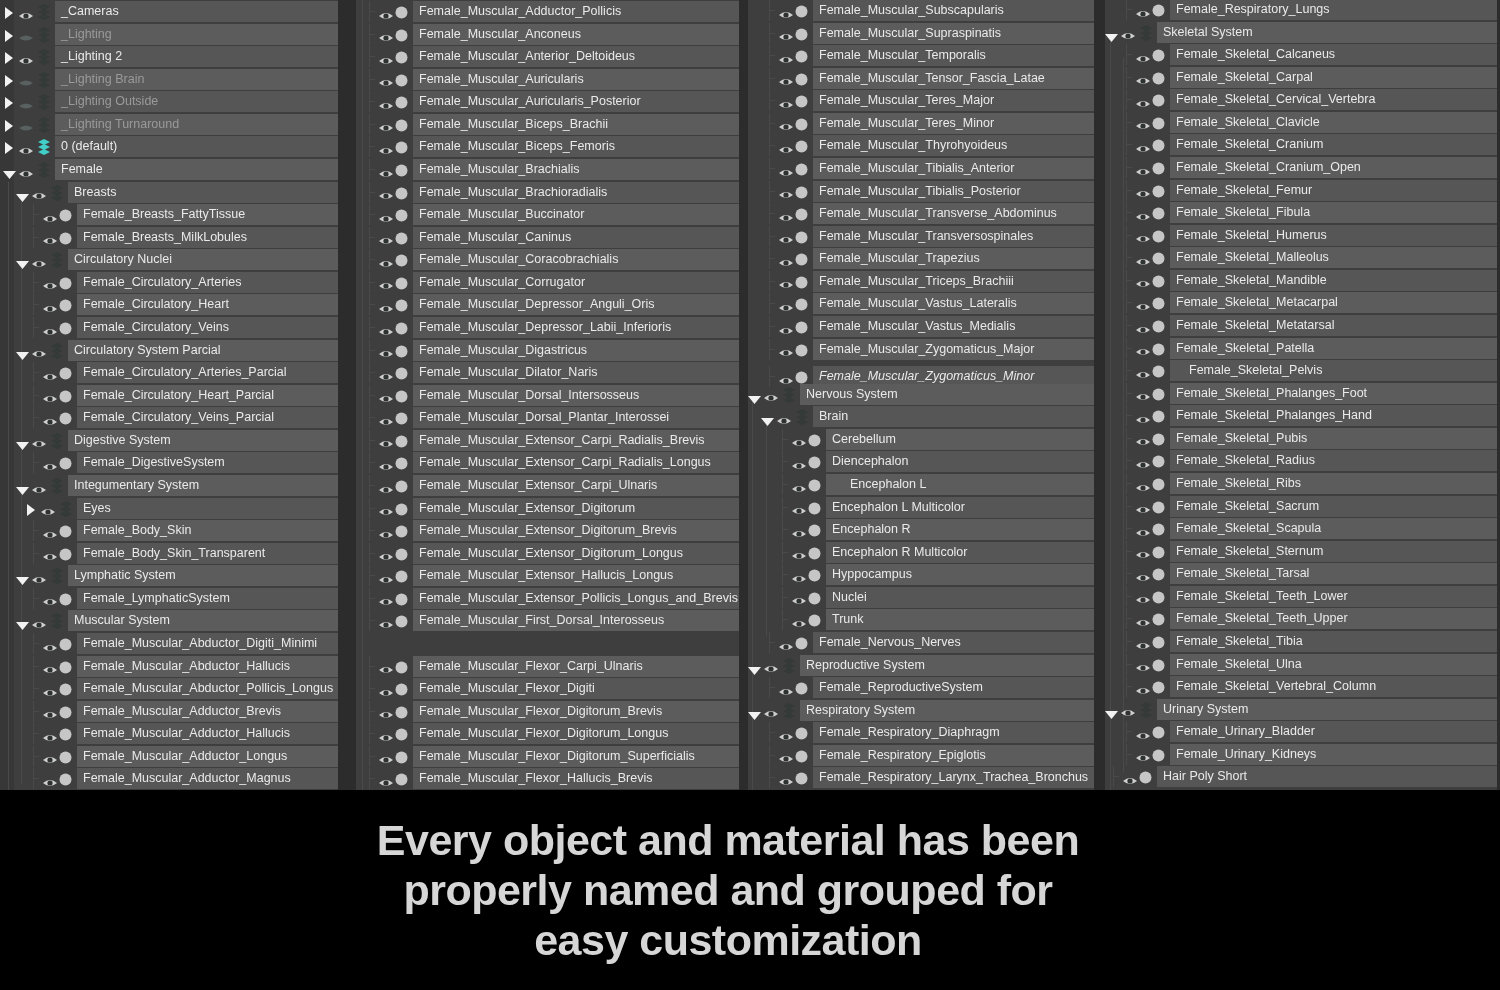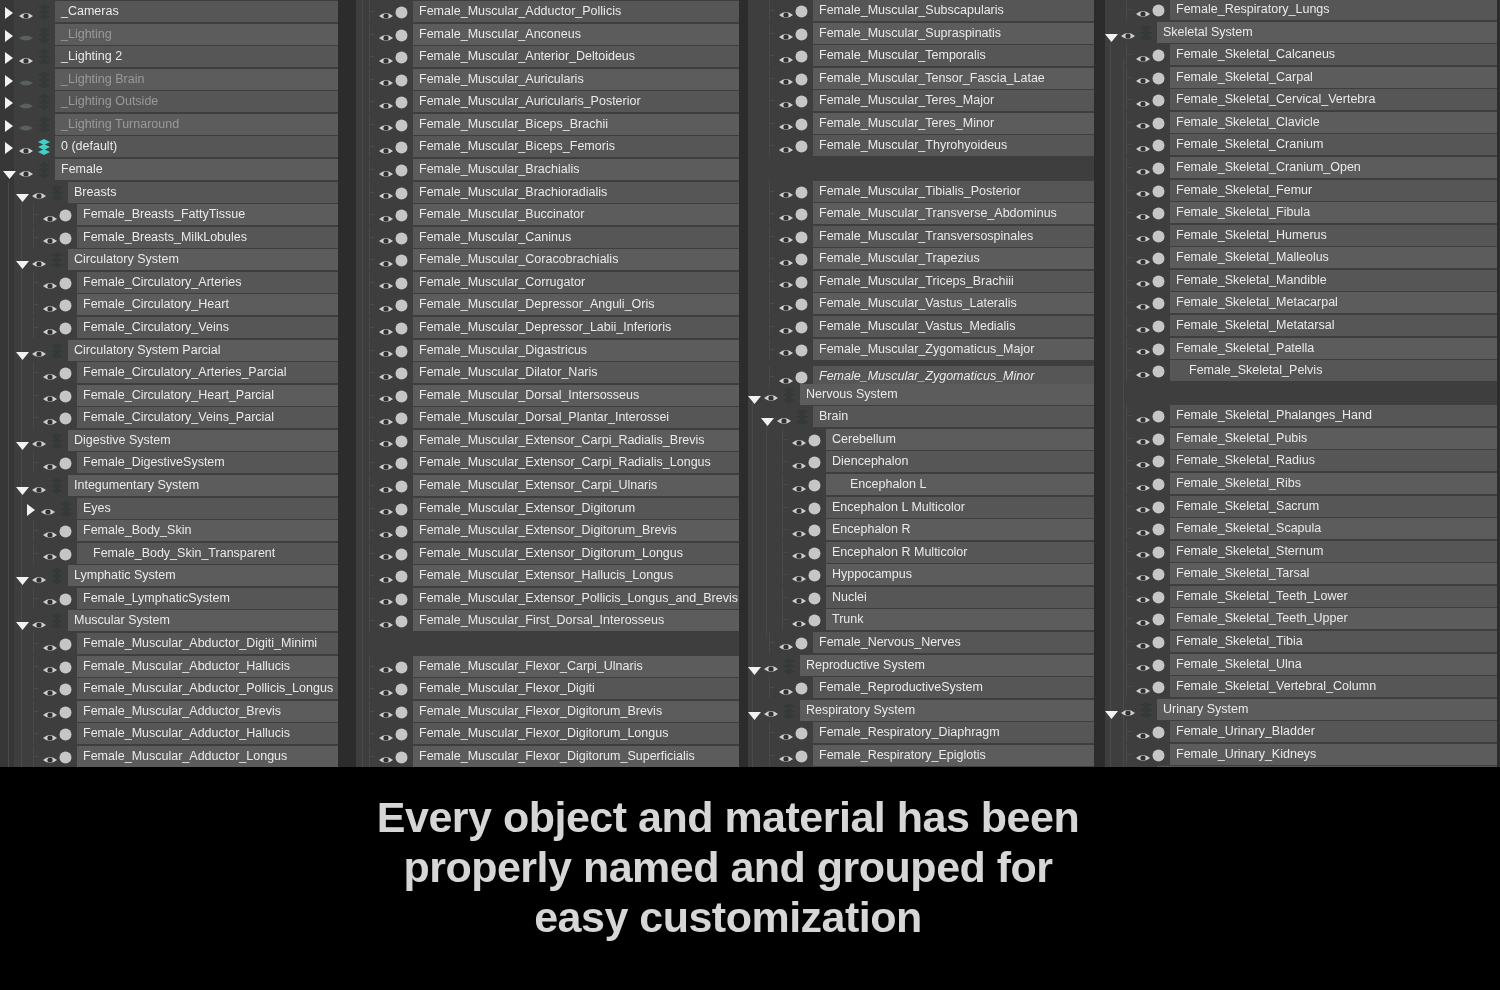--- a/index.html
+++ b/index.html
@@ -10,21 +10,21 @@
   .gutter{position:absolute;top:0;height:790px;background:#2c2c2c;}
   .col{position:absolute;top:0;height:790px;}
   .row{position:absolute;left:0;width:100%;height:21px;}
   .bar{position:absolute;top:0;height:21px;background:#565656;}
   .row.alt .bar{background:#5c5c5c;}
   .lbl{position:absolute;top:0;height:21px;line-height:21px;padding-left:6px;
        font-size:12.5px;color:#eaeaea;white-space:nowrap;}
   .row.dim .lbl{color:#9a9a9a;}
   .ic{position:absolute;display:block;}
   .guide{position:absolute;background:#4a4a4a;}
-  #banner{position:absolute;left:0;top:767px;width:1500px;height:200px;background:#000;
+  #banner{position:absolute;left:0;top:790px;width:1500px;height:200px;background:#000;
           display:flex;flex-direction:column;justify-content:center;align-items:flex-start;}
   .bl{width:100%;text-align:center;font-size:43px;font-weight:bold;color:#d6d6d6;
       line-height:50px;letter-spacing:-0.5px;transform:translateX(-22px);
       text-shadow:2px 2px 4px rgba(0,0,0,0.85), 0 0 8px rgba(0,0,0,0.6);}
 </style>
 </head>
 <body>
 
 <div id="stage">
   <div id="panel">
@@ -209,21 +209,21 @@
           <span class="ic" style="left:31px;top:5.5px"><svg width="16" height="10" viewBox="0 0 16 10">
               <path d="M1 5 Q8 -1 15 5 Q8 11 1 5Z" fill="#cfcfcf"></path>
               <circle cx="8" cy="5" r="2.6" fill="#2e3230"></circle>
             </svg></span>
           <span class="ic" style="left:49px;top:3px"><svg width="16" height="16" viewBox="0 0 16 16">
               <path d="M8 0 L14 3 8 6 2 3Z" fill="#343a38"></path>
               <path d="M8 5 L14 8 8 11 2 8Z" fill="#343a38"></path>
               <path d="M8 10 L14 13 8 16 2 13Z" fill="#343a38"></path>
             </svg></span>
           <span class="bar" style="left:68px;width:270px"></span>
-          <span class="lbl" style="left:68px">Circulatory System</span>
+          <span class="lbl" style="left:68px">Circulatory Nuclei</span>
         </div>
         <div class="row" style="top: 271.857px;">
           <span class="guide" style="left:33px;top:0;width:1px;height:21px"></span>
           <span class="guide" style="left:34px;top:10px;width:5px;height:1px"></span>
           <span class="ic" style="left:42px;top:5.5px"><svg width="16" height="10" viewBox="0 0 16 10">
               <path d="M1 5 Q8 -1 15 5 Q8 11 1 5Z" fill="#cfcfcf"></path>
               <circle cx="8" cy="5" r="2.6" fill="#2e3230"></circle>
             </svg></span>
           <span class="ic" style="left:59px;top:4px"><svg width="13" height="13" viewBox="0 0 13 13">
               <circle cx="6.5" cy="6.5" r="6" fill="#c6c6c6"></circle>
@@ -390,21 +390,21 @@
           <span class="guide" style="left:33px;top:0;width:1px;height:21px"></span>
           <span class="guide" style="left:34px;top:10px;width:5px;height:1px"></span>
           <span class="ic" style="left:42px;top:5.5px"><svg width="16" height="10" viewBox="0 0 16 10">
               <path d="M1 5 Q8 -1 15 5 Q8 11 1 5Z" fill="#cfcfcf"></path>
               <circle cx="8" cy="5" r="2.6" fill="#2e3230"></circle>
             </svg></span>
           <span class="ic" style="left:59px;top:4px"><svg width="13" height="13" viewBox="0 0 13 13">
               <circle cx="6.5" cy="6.5" r="6" fill="#c6c6c6"></circle>
             </svg></span>
           <span class="bar" style="left:77px;width:261px"></span>
-          <span class="lbl" style="left:87px">Female_Body_Skin_Transparent</span>
+          <span class="lbl" style="left:77px">Female_Body_Skin_Transparent</span>
         </div>
         <div class="row alt" style="top: 565.286px;">
           <span class="ic" style="left:16px;top:6px"><svg width="13" height="8" viewBox="0 0 13 8">
               <path d="M0 0 H13 L6.5 8Z" fill="#f2f2f2"></path>
             </svg></span>
           <span class="ic" style="left:31px;top:5.5px"><svg width="16" height="10" viewBox="0 0 16 10">
               <path d="M1 5 Q8 -1 15 5 Q8 11 1 5Z" fill="#cfcfcf"></path>
               <circle cx="8" cy="5" r="2.6" fill="#2e3230"></circle>
             </svg></span>
           <span class="ic" style="left:49px;top:3px"><svg width="16" height="16" viewBox="0 0 16 16">
@@ -1068,20 +1068,33 @@
           <span class="ic" style="left:30px;top:5.5px"><svg width="16" height="10" viewBox="0 0 16 10">
               <path d="M1 5 Q8 -1 15 5 Q8 11 1 5Z" fill="#cfcfcf"></path>
               <circle cx="8" cy="5" r="2.6" fill="#2e3230"></circle>
             </svg></span>
           <span class="ic" style="left:47px;top:4px"><svg width="13" height="13" viewBox="0 0 13 13">
               <circle cx="6.5" cy="6.5" r="6" fill="#c6c6c6"></circle>
             </svg></span>
           <span class="bar" style="left:65px;width:281px"></span>
           <span class="lbl" style="left:65px">Female_Muscular_Thyrohyoideus</span>
         </div>
+        <div class="row alt" style="top: 158px;">
+          <span class="guide" style="left:21px;top:0;width:1px;height:21px"></span>
+          <span class="guide" style="left:22px;top:10px;width:5px;height:1px"></span>
+          <span class="ic" style="left:30px;top:5.5px"><svg width="16" height="10" viewBox="0 0 16 10">
+              <path d="M1 5 Q8 -1 15 5 Q8 11 1 5Z" fill="#cfcfcf"></path>
+              <circle cx="8" cy="5" r="2.6" fill="#2e3230"></circle>
+            </svg></span>
+          <span class="ic" style="left:47px;top:4px"><svg width="13" height="13" viewBox="0 0 13 13">
+              <circle cx="6.5" cy="6.5" r="6" fill="#c6c6c6"></circle>
+            </svg></span>
+          <span class="bar" style="left:65px;width:281px"></span>
+          <span class="lbl" style="left:65px">Female_Muscular_Tibialis_Anterior</span>
+        </div>
         <div class="row" style="top: 180.571px;">
           <span class="guide" style="left:21px;top:0;width:1px;height:21px"></span>
           <span class="guide" style="left:22px;top:10px;width:5px;height:1px"></span>
           <span class="ic" style="left:30px;top:5.5px"><svg width="16" height="10" viewBox="0 0 16 10">
               <path d="M1 5 Q8 -1 15 5 Q8 11 1 5Z" fill="#cfcfcf"></path>
               <circle cx="8" cy="5" r="2.6" fill="#2e3230"></circle>
             </svg></span>
           <span class="ic" style="left:47px;top:4px"><svg width="13" height="13" viewBox="0 0 13 13">
               <circle cx="6.5" cy="6.5" r="6" fill="#c6c6c6"></circle>
             </svg></span>
@@ -1658,20 +1671,33 @@
           <span class="guide" style="left:22px;top:10px;width:5px;height:1px"></span>
           <span class="ic" style="left:30px;top:5.5px"><svg width="16" height="10" viewBox="0 0 16 10">
               <path d="M1 5 Q8 -1 15 5 Q8 11 1 5Z" fill="#cfcfcf"></path>
               <circle cx="8" cy="5" r="2.6" fill="#2e3230"></circle>
             </svg></span>
           <span class="ic" style="left:47px;top:4px"><svg width="13" height="13" viewBox="0 0 13 13">
               <circle cx="6.5" cy="6.5" r="6" fill="#c6c6c6"></circle>
             </svg></span>
           <span class="bar" style="left:65px;width:327px"></span>
           <span class="lbl" style="left:78px">Female_Skeletal_Pelvis</span>
+        </div>
+        <div class="row alt" style="top: 382.714px;">
+          <span class="guide" style="left:21px;top:0;width:1px;height:21px"></span>
+          <span class="guide" style="left:22px;top:10px;width:5px;height:1px"></span>
+          <span class="ic" style="left:30px;top:5.5px"><svg width="16" height="10" viewBox="0 0 16 10">
+              <path d="M1 5 Q8 -1 15 5 Q8 11 1 5Z" fill="#cfcfcf"></path>
+              <circle cx="8" cy="5" r="2.6" fill="#2e3230"></circle>
+            </svg></span>
+          <span class="ic" style="left:47px;top:4px"><svg width="13" height="13" viewBox="0 0 13 13">
+              <circle cx="6.5" cy="6.5" r="6" fill="#c6c6c6"></circle>
+            </svg></span>
+          <span class="bar" style="left:65px;width:327px"></span>
+          <span class="lbl" style="left:65px">Female_Skeletal_Phalanges_Foot</span>
         </div>
         <div class="row" style="top: 405.286px;">
           <span class="guide" style="left:21px;top:0;width:1px;height:21px"></span>
           <span class="guide" style="left:22px;top:10px;width:5px;height:1px"></span>
           <span class="ic" style="left:30px;top:5.5px"><svg width="16" height="10" viewBox="0 0 16 10">
               <path d="M1 5 Q8 -1 15 5 Q8 11 1 5Z" fill="#cfcfcf"></path>
               <circle cx="8" cy="5" r="2.6" fill="#2e3230"></circle>
             </svg></span>
           <span class="ic" style="left:47px;top:4px"><svg width="13" height="13" viewBox="0 0 13 13">
               <circle cx="6.5" cy="6.5" r="6" fill="#c6c6c6"></circle>

